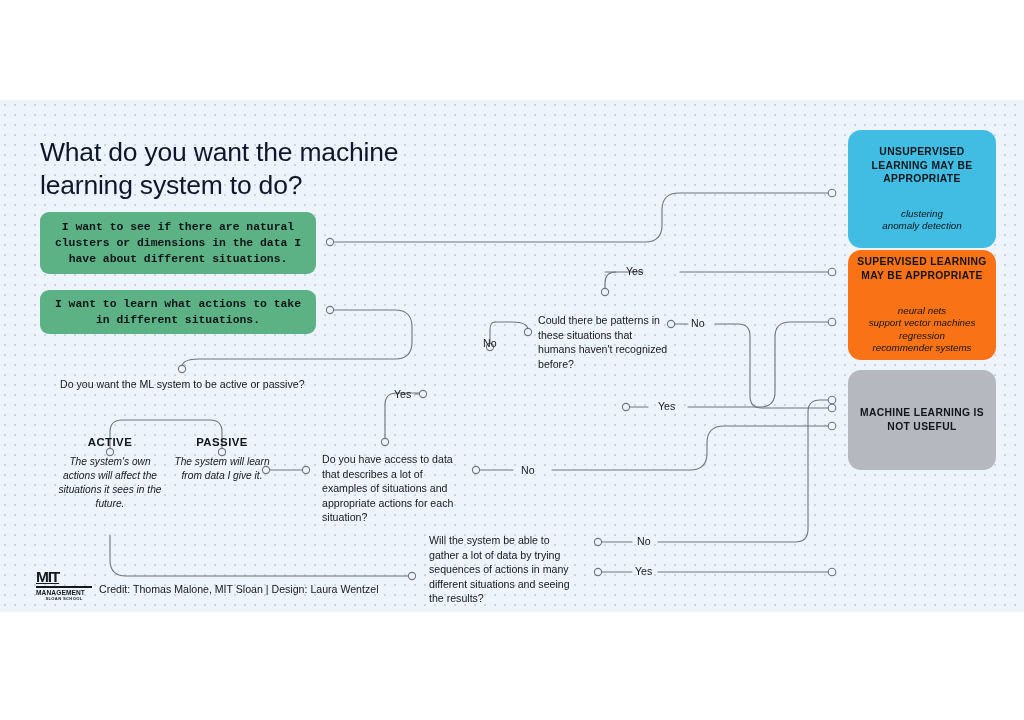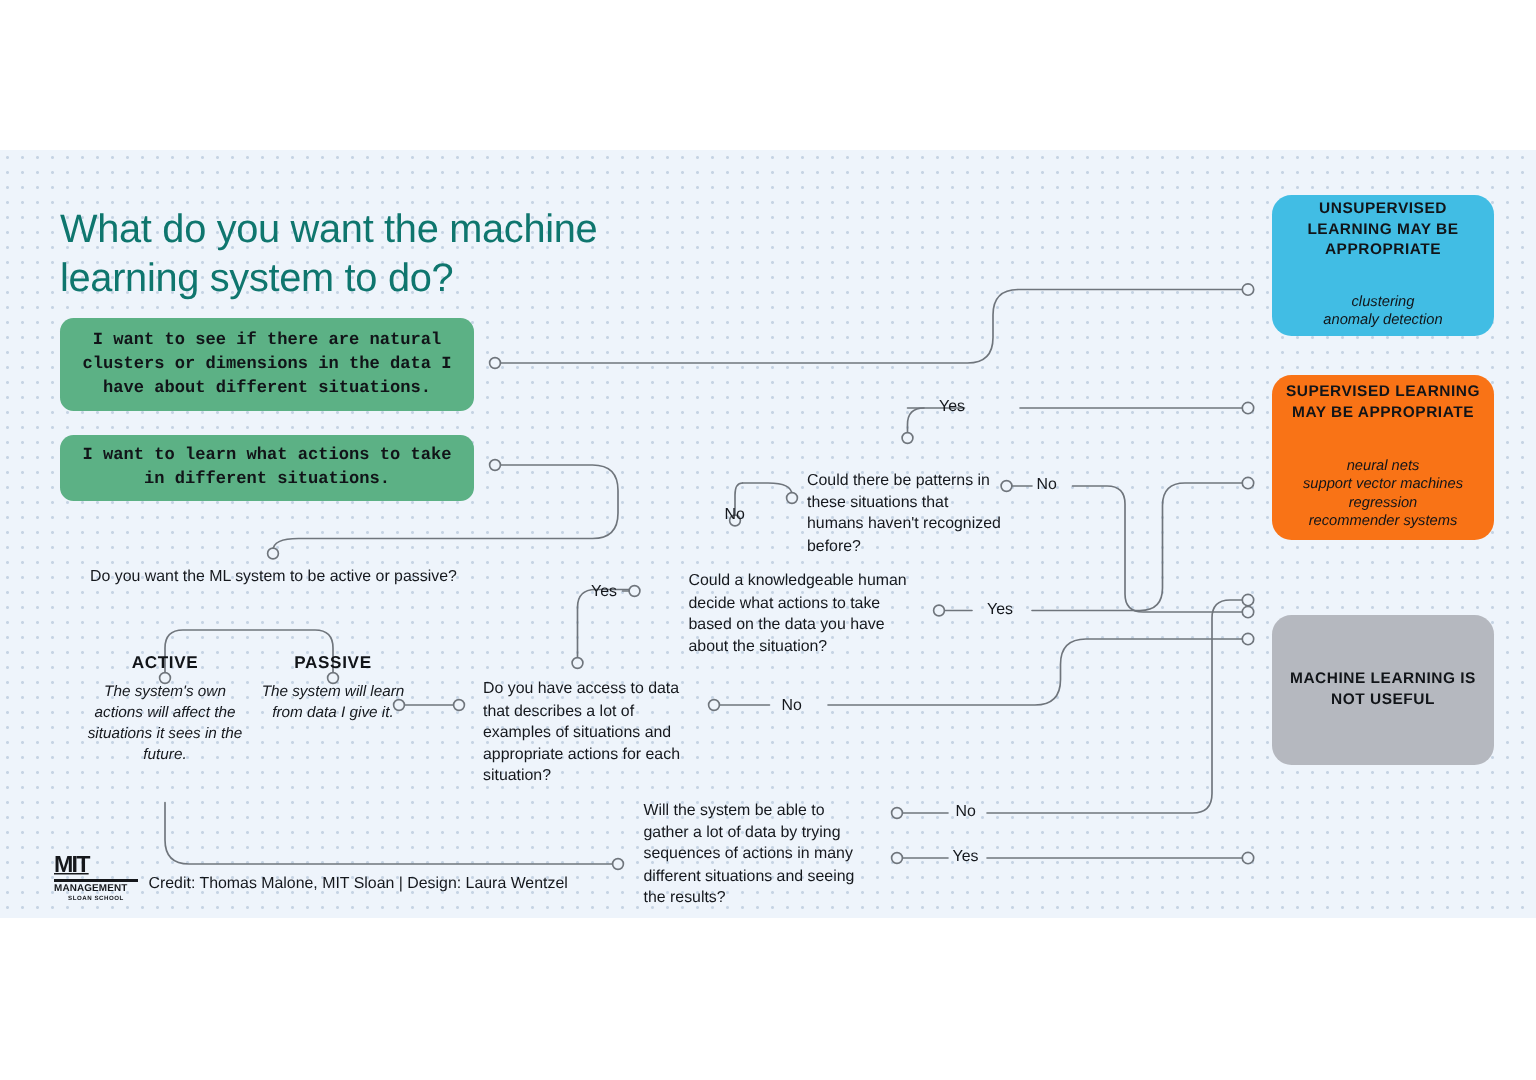--- a/index.html
+++ b/index.html
@@ -18,21 +18,21 @@
     background-color:#eef4fb;
     background-image: radial-gradient(#c6d4e4 0.9px, transparent 1px);
     background-size:10px 10px;
     background-position:0 0;
   }
 
   
   #title {
     position:absolute; left:40px; top:136px; width:430px;
     font-size:26.5px; font-weight:400; line-height:1.23;
-    color:#0f766e; letter-spacing:-0.2px;
+    color:#0f172a; letter-spacing:-0.2px;
   }
 
   
   .green-box {
     position:absolute; background:#5cb185; border-radius:9px;
     display:flex; align-items:center; justify-content:center;
     text-align:center; color:#111418;
     font-size:11.4px; font-weight:bold; line-height:1.42;
     padding:8px 14px;
     font-family:Liberation Mono, monospace;
@@ -47,23 +47,23 @@
     display:flex; flex-direction:column; align-items:center;
     justify-content:center; text-align:center; padding:10px 8px;
   }
   .out-title {
     font-size:10.3px; font-weight:bold; letter-spacing:0.35px;
     line-height:1.32; text-transform:uppercase;
   }
   .out-sub {
     font-size:9.8px; font-style:italic; line-height:1.28; margin-top:22px;
   }
-  #ob0 { top:130px; height:94px; background:#41bde4; }
+  #ob0 { top:130px; height:118px; background:#41bde4; }
   #ob1 { top:250px; height:110px; background:#f97316; }
-  #ob2 { top:370px; height:100px; background:#b5b8bf;margin-top:40px; }
+  #ob2 { top:370px; height:100px; background:#b5b8bf; }
   #ob3 { top:488px; height:108px; background:#8fd6ec; }
 
   
   .q {
     position:absolute; color:#15181d; font-size:10.6px;
     line-height:1.38; font-weight:400;
   }
   .branch-title {
     position:absolute; font-size:11.4px; font-weight:bold;
     color:#111418; letter-spacing:0.45px; text-align:center;
@@ -186,21 +186,20 @@
 recommender systems</div>
   </div>
   <div class="out-box" id="ob2">
     <div class="out-title">MACHINE LEARNING IS NOT USEFUL</div>
   </div>
 
   <div class="q" style="left:60px; top:377px; width:280px;">Do you want the ML system to be active or passive?</div>
 
   <div class="q" style="left:538px; top:313px; width:130px;">Could there be patterns in these situations that humans haven't recognized before?</div>
 
-  <div class="q" style="left:459px; top:380px; width:152px;">Could a knowledgeable human decide what actions to take based on the data you have about the situation?</div>
 
   <div class="q" style="left:322px; top:452px; width:140px;">Do you have access to data that describes a lot of examples of situations and appropriate actions for each situation?</div>
 
   <div class="q" style="left:429px; top:533px; width:152px;">Will the system be able to gather a lot of data by trying sequences of actions in many different situations and seeing the results?</div>
 
   <div class="branch-title" style="left:55px; top:436px; width:110px;">ACTIVE</div>
   <div class="branch-desc" style="left:52px; top:455px; width:116px;">The system's own actions will affect the situations it sees in the future.</div>
 
   <div class="branch-title" style="left:170px; top:436px; width:104px;">PASSIVE</div>
   <div class="branch-desc" style="left:170px; top:455px; width:104px;">The system will learn from data I give it.</div>

